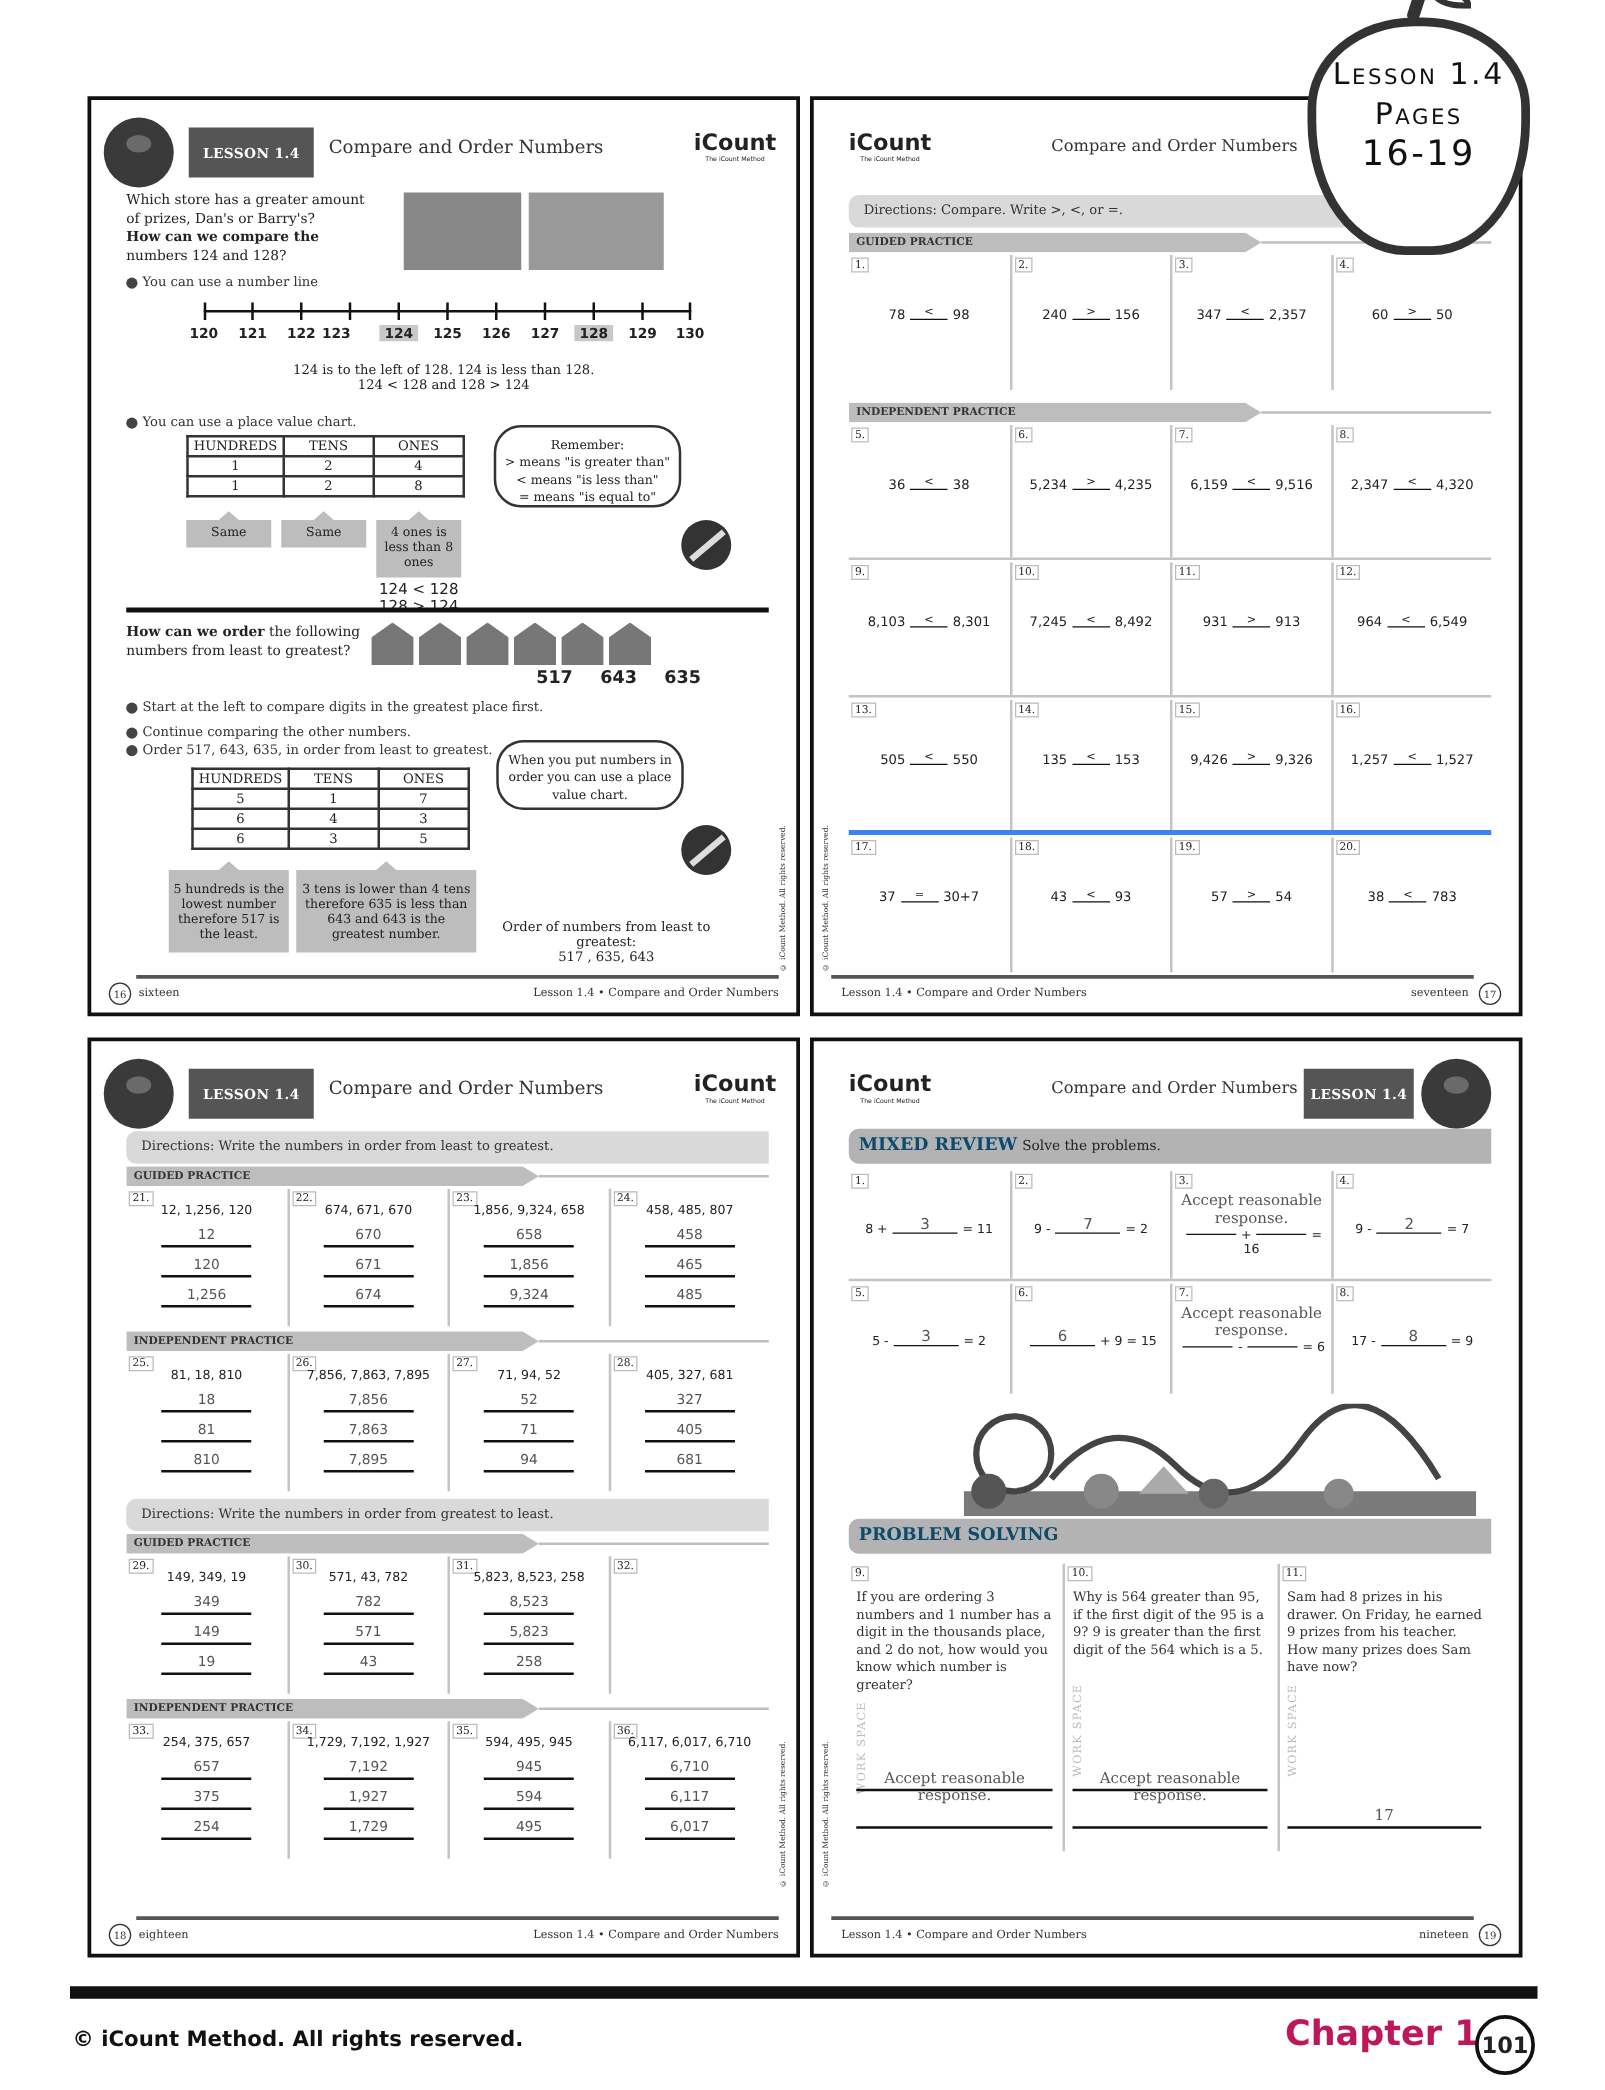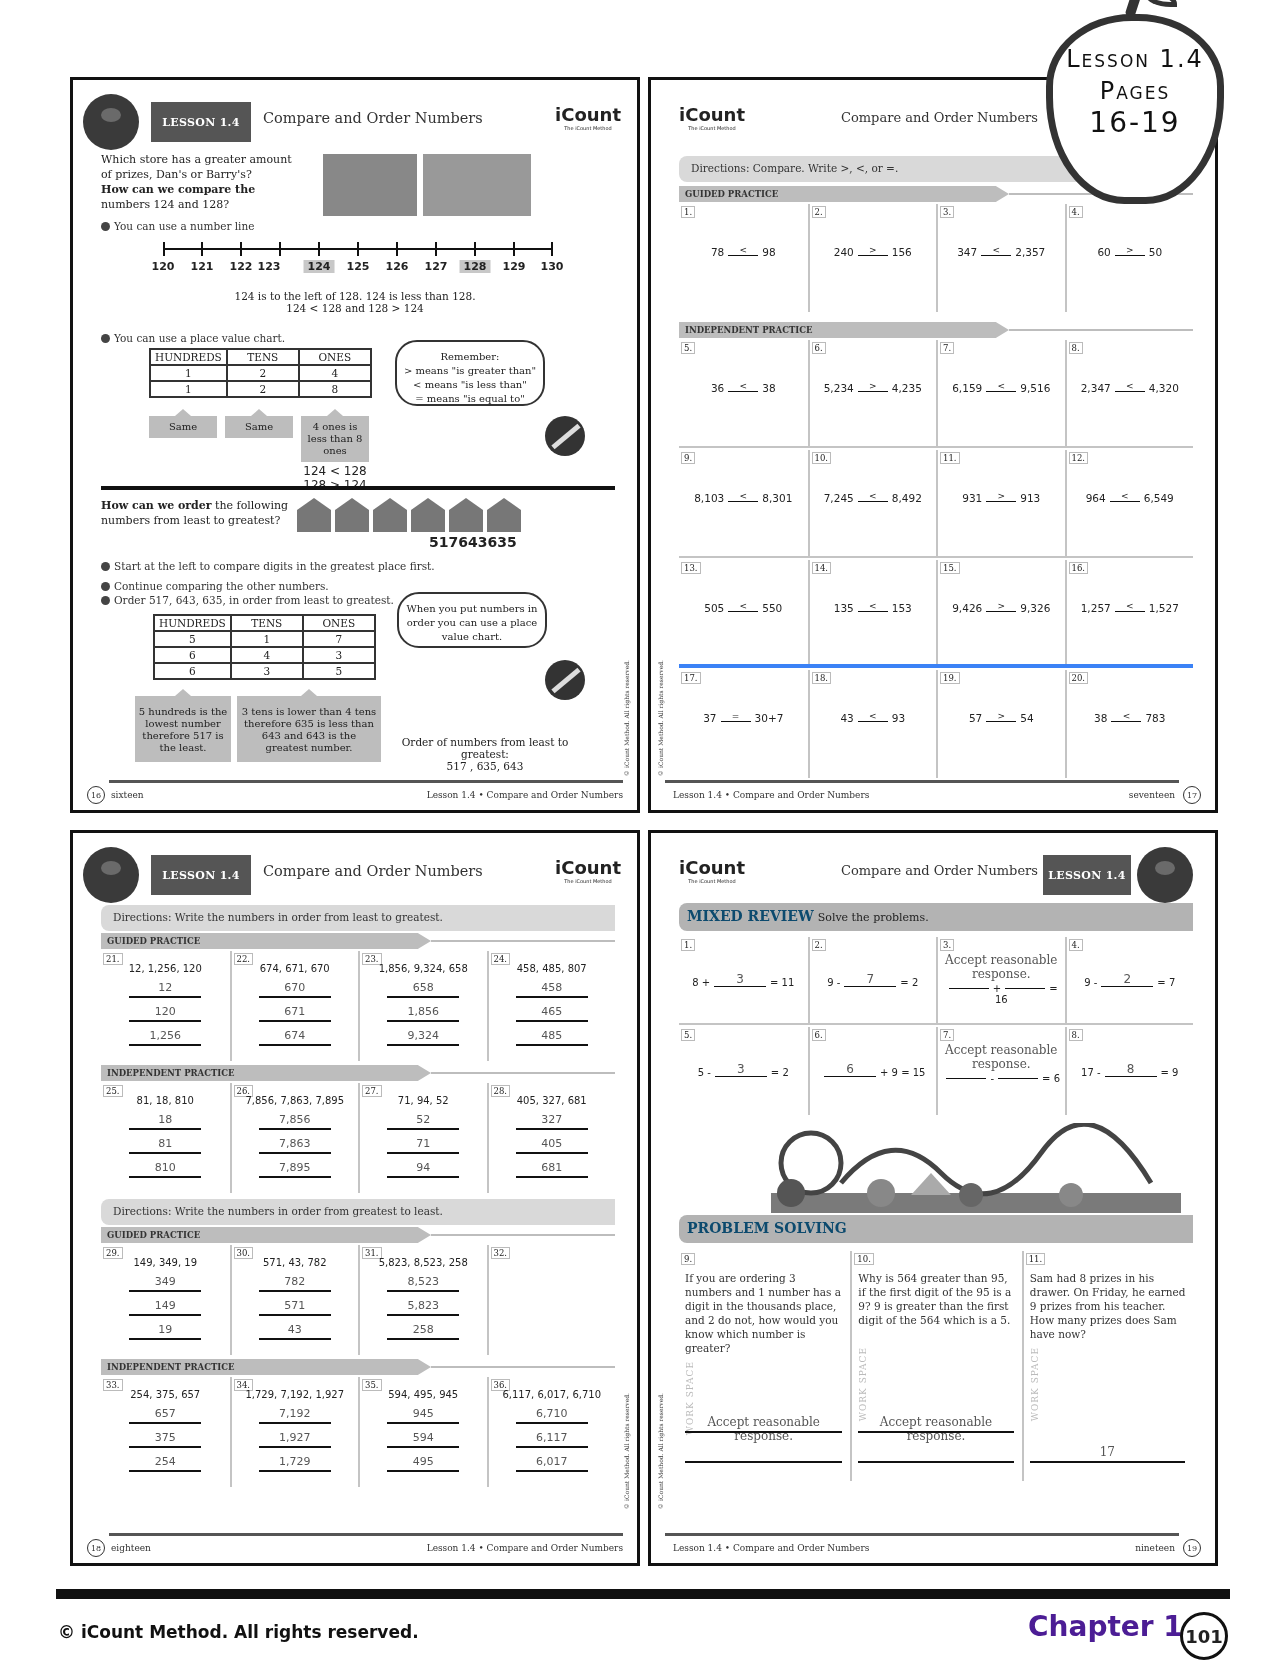--- a/index.html
+++ b/index.html
@@ -55,21 +55,21 @@
 .ws{position:absolute;left:6px;font-size:9px;color:#bbb;writing-mode:vertical-rl;transform:rotate(180deg);letter-spacing:1px}
 .psans{position:absolute;left:6px;right:8px;text-align:center;font-size:12px;color:#555;line-height:14px}
 .psline{position:absolute;left:6px;right:8px;height:2px;background:#111}
 .copy-v{position:absolute;font-size:6px;color:#333;writing-mode:vertical-rl;transform:rotate(180deg)}
 .badge-apple{position:absolute;left:1046px;top:14px;width:178px;height:190px;border:7px solid #333;border-radius:48% 48% 44% 44%/38% 38% 56% 56%;background:#fff;text-align:center;font-family:"DejaVu Sans",sans-serif;z-index:5}
 .badge-apple .stem{position:absolute;left:76px;top:-34px;width:10px;height:30px;background:#fff;border:5px solid #333;border-radius:4px;transform:rotate(18deg)}
 .badge-apple .leaf{position:absolute;left:92px;top:-30px;width:32px;height:16px;border:5px solid #333;border-radius:0 80% 0 80%;background:#fff}
 .badge-apple div.t{font-size:24px;line-height:32px;color:#111;font-variant:small-caps;letter-spacing:2px}
 .page-bar{position:absolute;left:56px;top:1589px;width:1174px;height:10px;background:#111}
 .bottom-copy{position:absolute;left:58px;top:1622px;font-family:"DejaVu Sans",sans-serif;font-size:17px;font-weight:bold;color:#111}
-.chapter{position:absolute;left:1028px;top:1610px;font-family:"DejaVu Sans",sans-serif;font-size:28px;font-weight:bold;color:#4c1d95}
+.chapter{position:absolute;left:1028px;top:1610px;font-family:"DejaVu Sans",sans-serif;font-size:28px;font-weight:bold;color:#be185d}
 .chapter-num{position:absolute;left:1180px;top:1612px;width:48px;height:48px;border:3px solid #111;border-radius:50%;display:flex;align-items:center;justify-content:center;font-family:"DejaVu Sans",sans-serif;font-weight:bold;font-size:18px}
 .rule-thick{position:absolute;left:28px;right:22px;height:4px;background:#111}
 .houses{position:absolute;display:flex;gap:4px}
 .house{width:34px;height:34px;background:#777;clip-path:polygon(50% 0,100% 35%,100% 100%,0 100%,0 35%)}
 .store{position:absolute;background:#888}
 .coaster{position:absolute;left:120px;top:290px;width:410px;height:90px}
 </style>
 </head>
 <body>
 
@@ -172,21 +172,21 @@
       <div>numbers from least to greatest?</div>
   </div>
   <div class="houses" style="left:224px;top:418px">
     <div class="house"></div>
       <div class="house"></div>
       <div class="house"></div>
       <div class="house"></div>
       <div class="house"></div>
       <div class="house"></div>
   </div>
-  <div style="position:absolute;left:356px;top:454px;font-family:'DejaVu Sans',sans-serif;font-size:14px;font-weight:bold;display:flex;gap:0">
+  <div style="position:absolute;left:356px;top:454px;font-family:'DejaVu Sans',sans-serif;font-size:14px;font-weight:bold;display:flex;gap:22px">
     <span>517</span>
       <span>643</span>
       <span>635</span>
   </div>
   <div style="position:absolute;left:28px;top:480px">
     <div class="bullet">
         <span class="dot"></span>
         <span>Start at the left to compare digits in the greatest place first.</span>
       </div>
     <div class="bullet" style="margin-top:8px">

